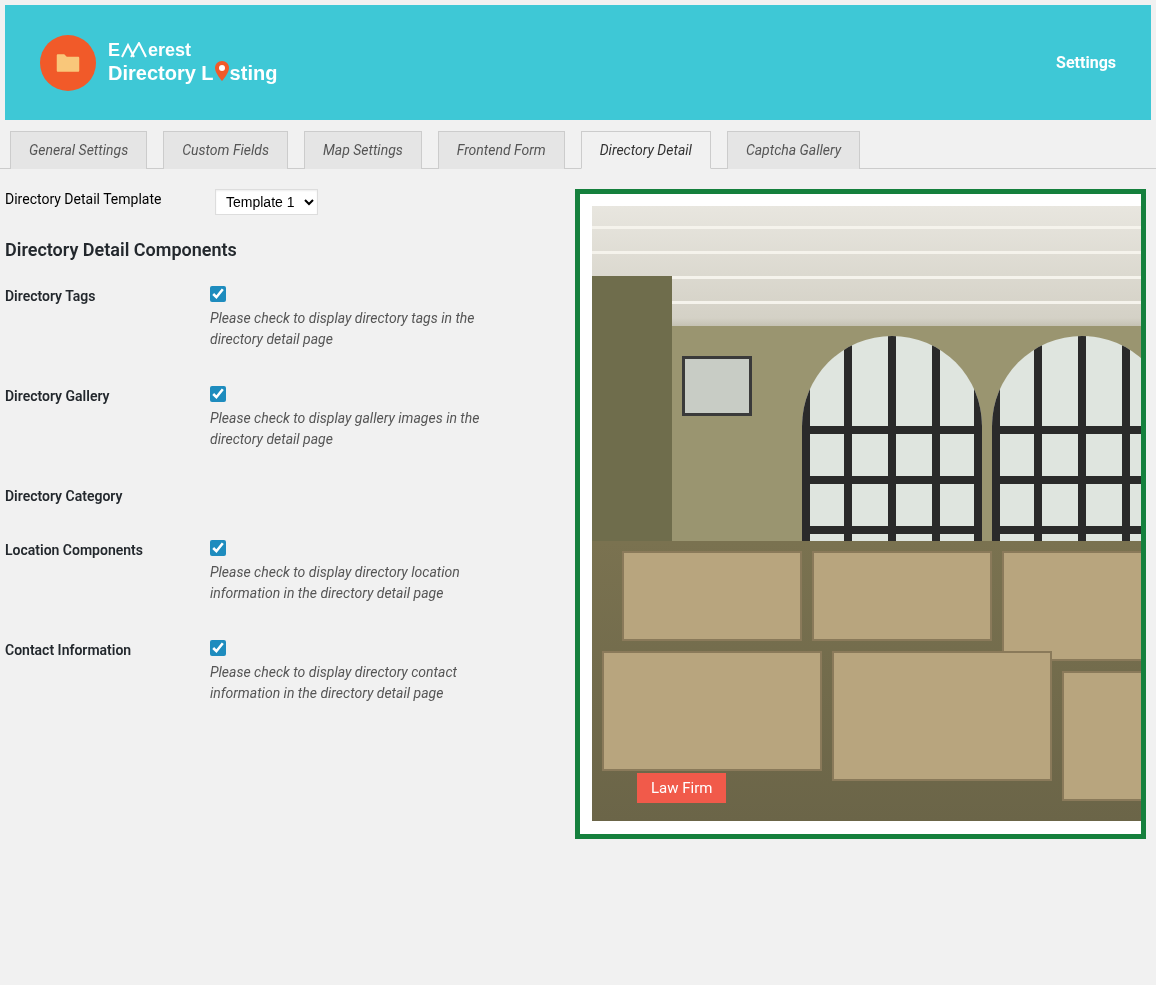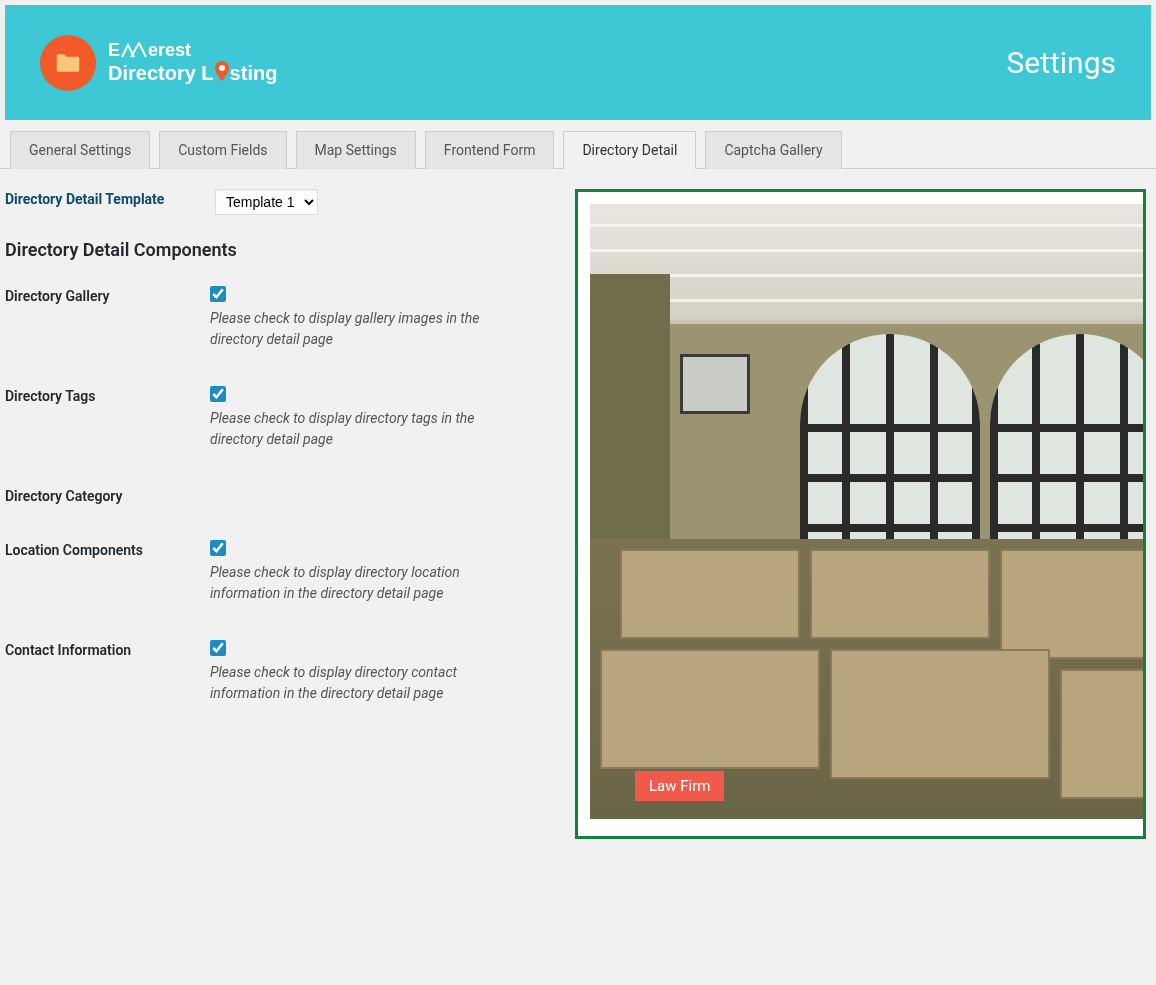--- a/index.html
+++ b/index.html
@@ -15,54 +15,54 @@
     }
     .brand { display:flex; align-items:center; gap:12px; }
     .brand-icon {
       width:56px; height:56px; border-radius:50%; background:#f15a29;
       display:flex; align-items:center; justify-content:center;
     }
     .brand-icon svg { width:30px; height:30px; }
     .brand-text { color:#fff; font-family:Arial,sans-serif; }
     .brand-text .l1 { font-size:18px; font-weight:bold; display:flex; align-items:center; gap:1px; }
     .brand-text .l2 { font-size:20px; font-weight:bold; display:flex; align-items:center; gap:1px; }
-    .banner-right { color:#fff; font-size:30px; font-weight:400; }
+    .banner-right { color:#fff; font-size:16px; font-weight:700; }
     .tabs {
-      display:flex; gap:9px; padding:10px 10px 0 10px;
-      border-bottom:1px solid #ccc; background:#f1f1f1;
+      display:flex; gap:16px; padding:10px 10px 0 10px;
+      border-bottom:1px solid #ccc; background:#f1f1f1;font-style:italic;
     }
     .tab {
       padding:10px 18px; background:#e5e5e5; border:1px solid #ccc;
       border-bottom:none; color:#555; cursor:pointer; position:relative; top:1px;
     }
     .tab.active { background:#f1f1f1; border-bottom:1px solid #f1f1f1; color:#333;text-align:right; }
     .content { display:flex; padding:20px 0 20px 5px; gap:10px; align-items:flex-start; }
     .left { flex:0 0 560px; padding-right:10px; }
     .row { display:flex; margin-bottom:24px; gap:10px; }
-    .row .label { flex:0 0 200px; color:#0c4a6e; font-weight:700; padding-top:2px; }
+    .row .label { flex:0 0 200px; color:#000000; font-weight:400; padding-top:2px; }
     .row .field { flex:1; }
     .row .field select {
       padding:3px 6px; border:1px solid #ddd; background:#fff; font-size:14px;
       box-shadow:inset 0 1px 2px rgba(0,0,0,.07);
     }
     .section-title { font-size:18px; font-weight:600; color:#23282d; margin:8px 0 26px 0; }
     .opt-row { display:flex; margin-bottom:36px; }
     .opt-row .label { flex:0 0 205px; color:#23282d; font-weight:600; padding-top:2px; }
     .opt-row .control { flex:1; }
     .opt-row .control input[type=checkbox]{
       width:16px; height:16px; margin-bottom:6px;
       accent-color:#1e8cbe;
     }
     .opt-row .control .desc {
       font-style:italic; color:#555; line-height:1.5; max-width:280px;
     }
     .preview-wrap {
       flex:1; background:#fff; padding:12px; margin-right:10px;
       position:relative; overflow:auto; height:650px;
-      border:3px solid #15803d;
+      border:5px solid #15803d;
     }
     .preview-inner {
       width:700px; height:700px; position:relative;
     }
     .preview-img {
       width:100%; height:615px; background:#7a7755; position:relative; overflow:hidden;
     }
     .ceiling {
       position:absolute; top:0; left:0; right:0; height:160px;
       background:linear-gradient(180deg,#e8e6df 0%,#d4d1c6 70%,#7a7755 100%);
@@ -157,26 +157,26 @@
       <div class="label">Directory Detail Template</div>
       <div class="field">
         <select>
           <option>Template 1</option>
         </select>
       </div>
     </div>
     <div class="section-title">Directory Detail Components</div>
     <div id="options">
         <div class="opt-row">
+          <div class="label">Directory Tags</div>
+          <div class="control"><input type="checkbox" checked="" style=""><div class="desc">Please check to display directory tags in the directory detail page</div></div>
+        </div>
+        <div class="opt-row">
           <div class="label">Directory Gallery</div>
           <div class="control"><input type="checkbox" checked="" style=""><div class="desc">Please check to display gallery images in the directory detail page</div></div>
-        </div>
-        <div class="opt-row">
-          <div class="label">Directory Tags</div>
-          <div class="control"><input type="checkbox" checked="" style=""><div class="desc">Please check to display directory tags in the directory detail page</div></div>
         </div>
         <div class="opt-row">
           <div class="label">Directory Category</div>
         </div>
         <div class="opt-row">
           <div class="label">Location Components</div>
           <div class="control"><input type="checkbox" checked="" style=""><div class="desc">Please check to display directory location information in the directory detail page</div></div>
         </div>
         <div class="opt-row">
           <div class="label">Contact Information</div>

